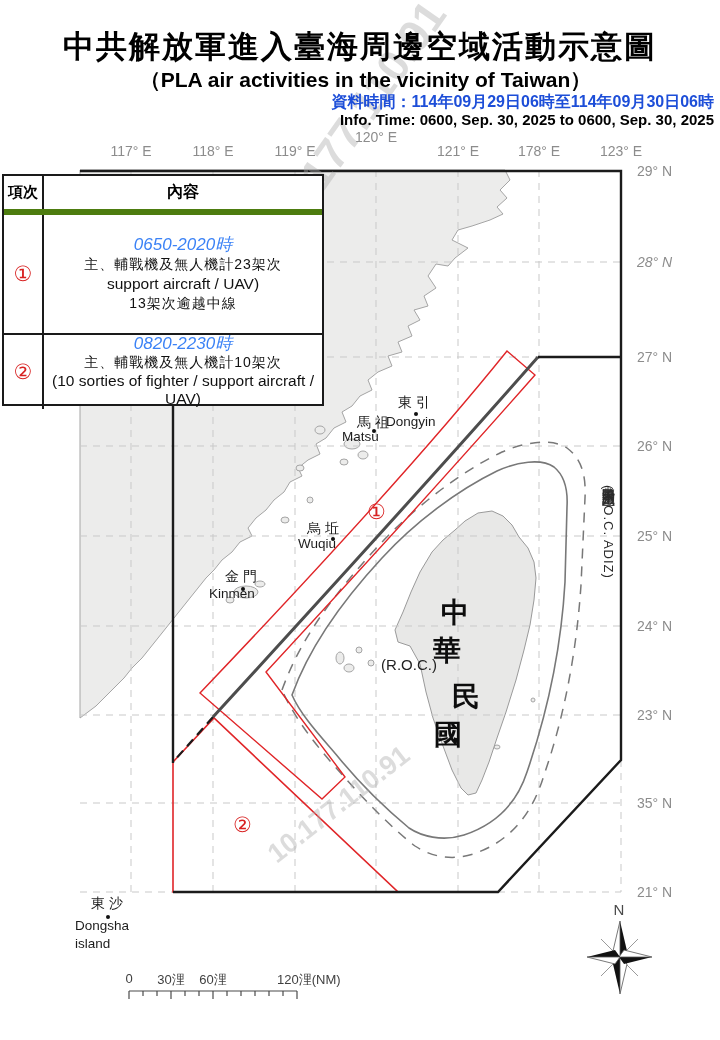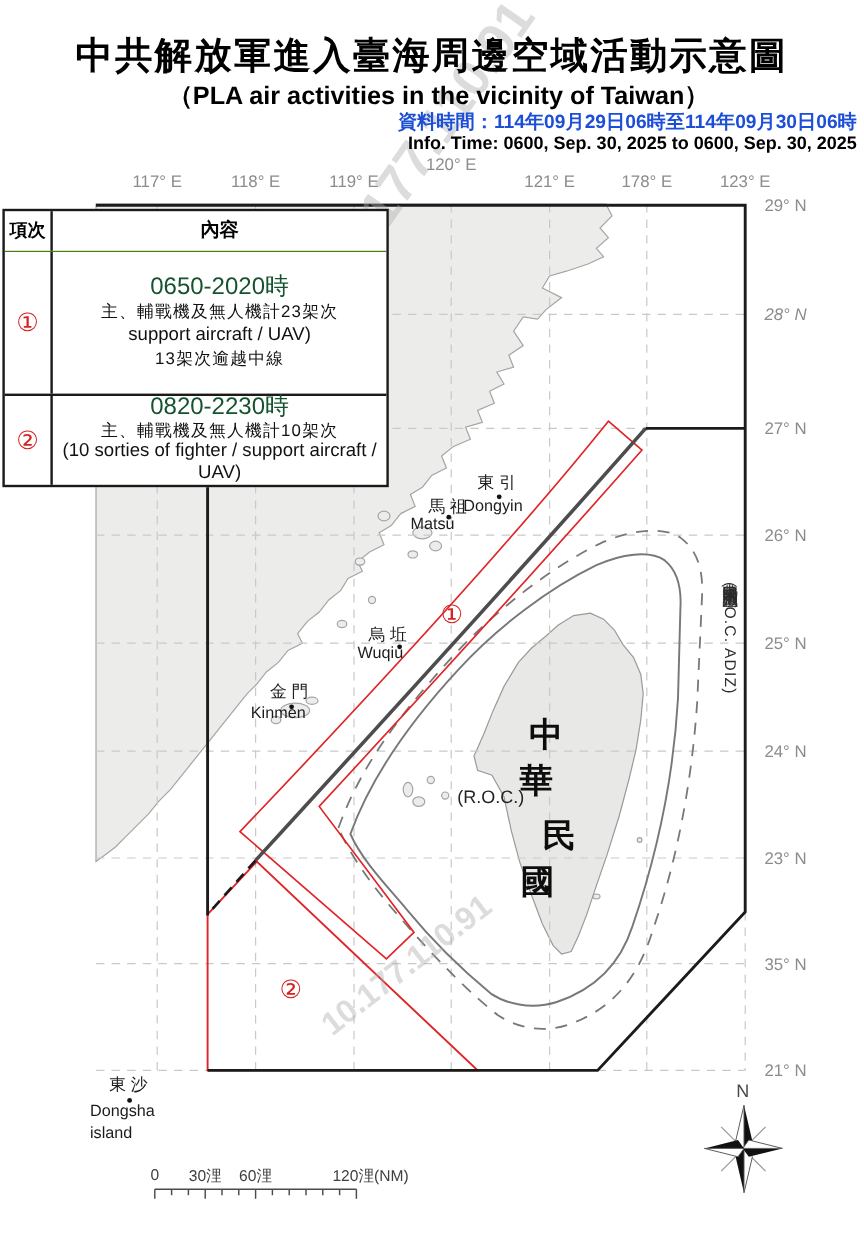--- a/index.html
+++ b/index.html
@@ -22,27 +22,27 @@
   #sub-title{position:absolute;left:0;top:66px;width:687px;text-align:center;font-size:21px;
       font-weight:bold;color:#000;padding-left:22px;}
   #data-time{position:absolute;right:6px;top:92px;font-size:16px;font-weight:bold;color:#1d4ed8;}
   #info-time{position:absolute;right:6px;top:111px;font-size:15px;font-weight:bold;color:#000;}
   #sortie-table{position:absolute;left:2px;top:174px;width:318px;height:228px;z-index:3;
       background:#fff;border:2px solid #1a1a1a;display:flex;flex-direction:column;}
   .t-row{display:flex;width:100%;}
   .t-c1{width:38px;flex:none;border-right:2px solid #1a1a1a;display:flex;
         align-items:center;justify-content:center;}
   .t-c2{flex:1;display:flex;flex-direction:column;align-items:center;justify-content:center;}
-  .t-head{height:33px;flex:none;border-bottom:1px solid #4d7c0f;font-weight:bold;}
+  .t-head{height:33px;flex:none;border-bottom:6px solid #4d7c0f;font-weight:bold;}
   .t-head .t-c1{font-size:15px;}
   .t-head .t-c2{font-size:16px;}
   .t-r1{height:118px;flex:none;border-bottom:2px solid #1a1a1a;}
   .t-r2{flex:1;}
   .t-num{color:#d82222;font-size:21px;}
-  .ln-time{font-size:20px;color:#14532d;line-height:19.5px;}
+  .ln-time{font-size:17px;color:#3b82f6;line-height:19.5px;font-style:italic;}
   .ln-zh{font-size:14px;color:#111;line-height:19.5px;letter-spacing:1px;}
   .ln-en{font-size:15.5px;color:#111;line-height:19.5px;white-space:nowrap;}
   .t-r2 .ln-time,.t-r2 .ln-zh,.t-r2 .ln-en{line-height:18.4px;}
   #adiz-vlabel{position:absolute;left:599px;top:476px;height:252px;z-index:2;
       writing-mode:vertical-rl;text-orientation:mixed;font-size:13px;color:#2b2b2b;
       letter-spacing:1px;}
   .scale-lab{position:absolute;font-size:13px;color:#3f3f3f;z-index:2;white-space:nowrap;}
   #compass-n{position:absolute;left:604px;top:901px;width:30px;text-align:center;
       font-size:15px;color:#4a4a4a;z-index:2;}
   .dot{position:absolute;width:4px;height:4px;border-radius:50%;background:#111;z-index:2;}

